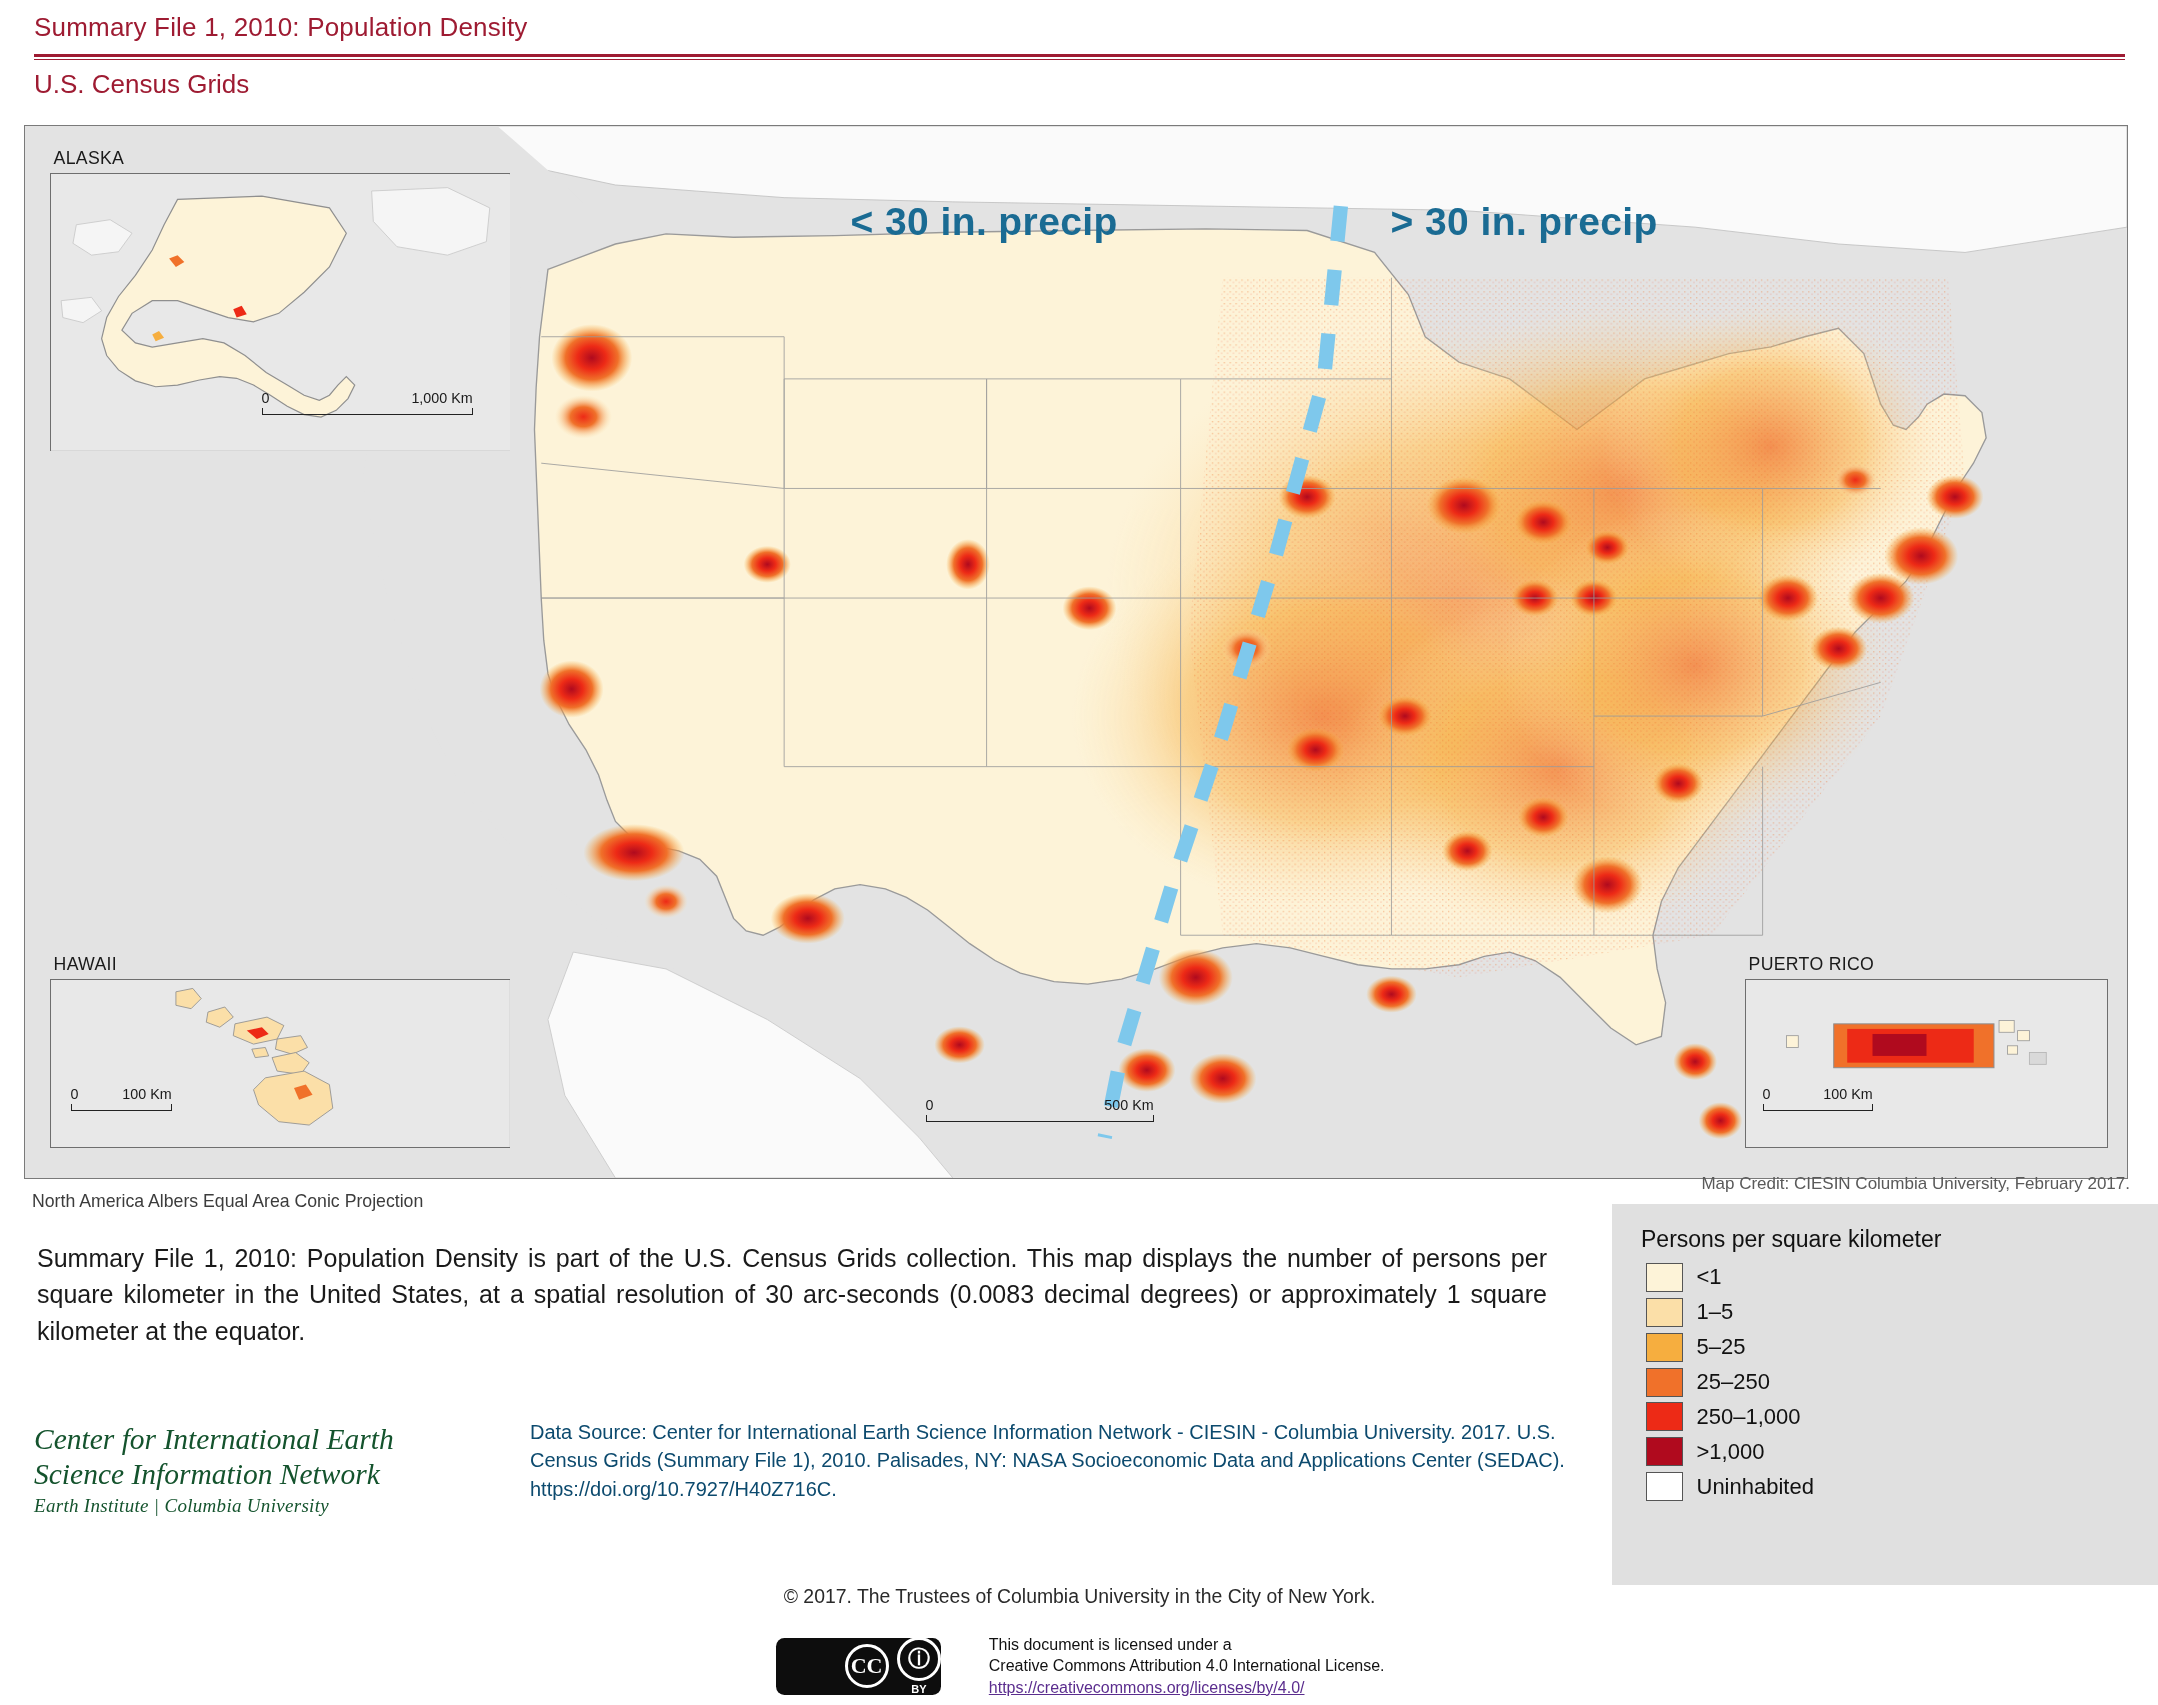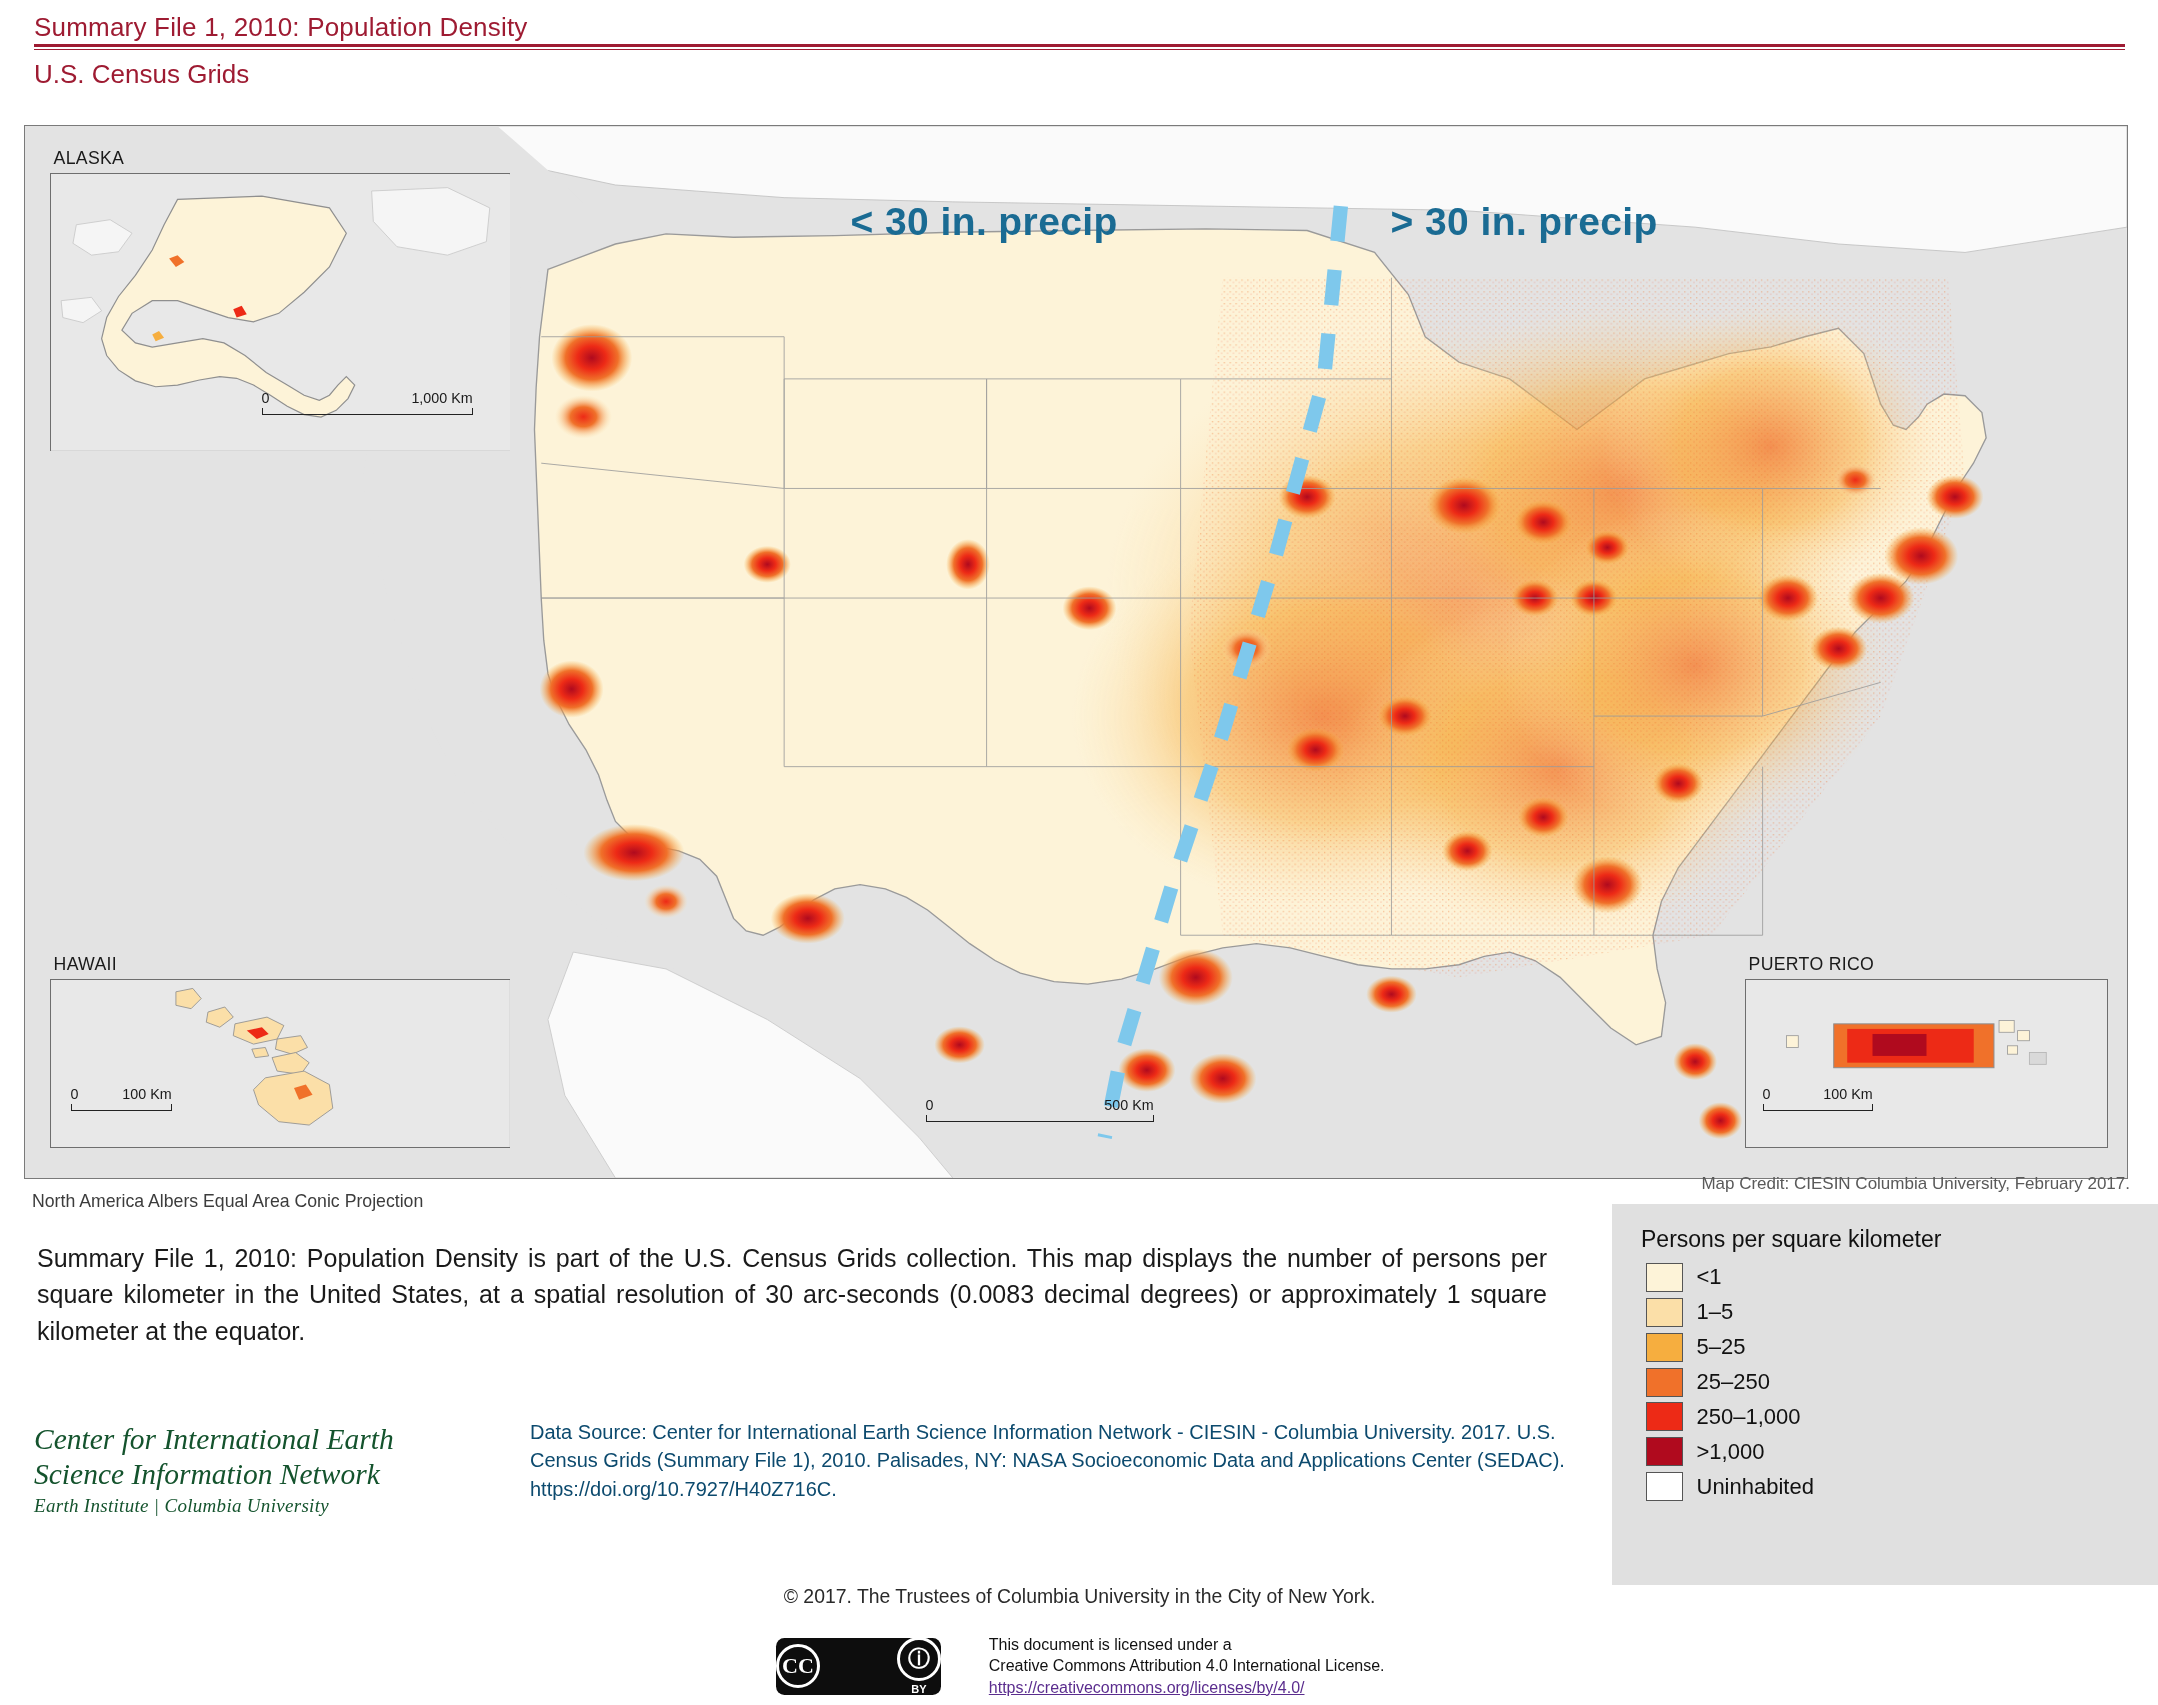--- a/index.html
+++ b/index.html
@@ -19,21 +19,21 @@
   .header {
     position: absolute;
     left: 34px;
     top: 11.8px;
     width: 2091px;
   }
   .header-title {
     font-size: 26px;
     color: #9e1b32;
     letter-spacing: 0.2px;
-    padding-bottom: 0;
+    padding-bottom: 10px;
   }
   .header-rule {
     height: 2.5px;
     background: #9e1b32;
     width: 2091px;
     margin-top: 1.7px;
   }
   .header-rule.thin {
     height: 0.8px;
     margin-top: 1.7px;
@@ -202,21 +202,21 @@
     align-items: center;
     gap: 11.8px;
   }
   .cc-badge {
     width: 165px;
     height: 57px;
     background: #0d0d0d;
     border-radius: 8.4px;
     display: flex;
     align-items: center;
-    justify-content: space-between;
+    justify-content: flex-end;
     gap: 8.4px;
   }
   .cc-circle {
     width: 44px; height: 44px;
     border-radius: 50%;
     border: 3.4px solid #ffffff;
     color: #ffffff;
     display: flex;
     align-items: center;
     justify-content: center;

